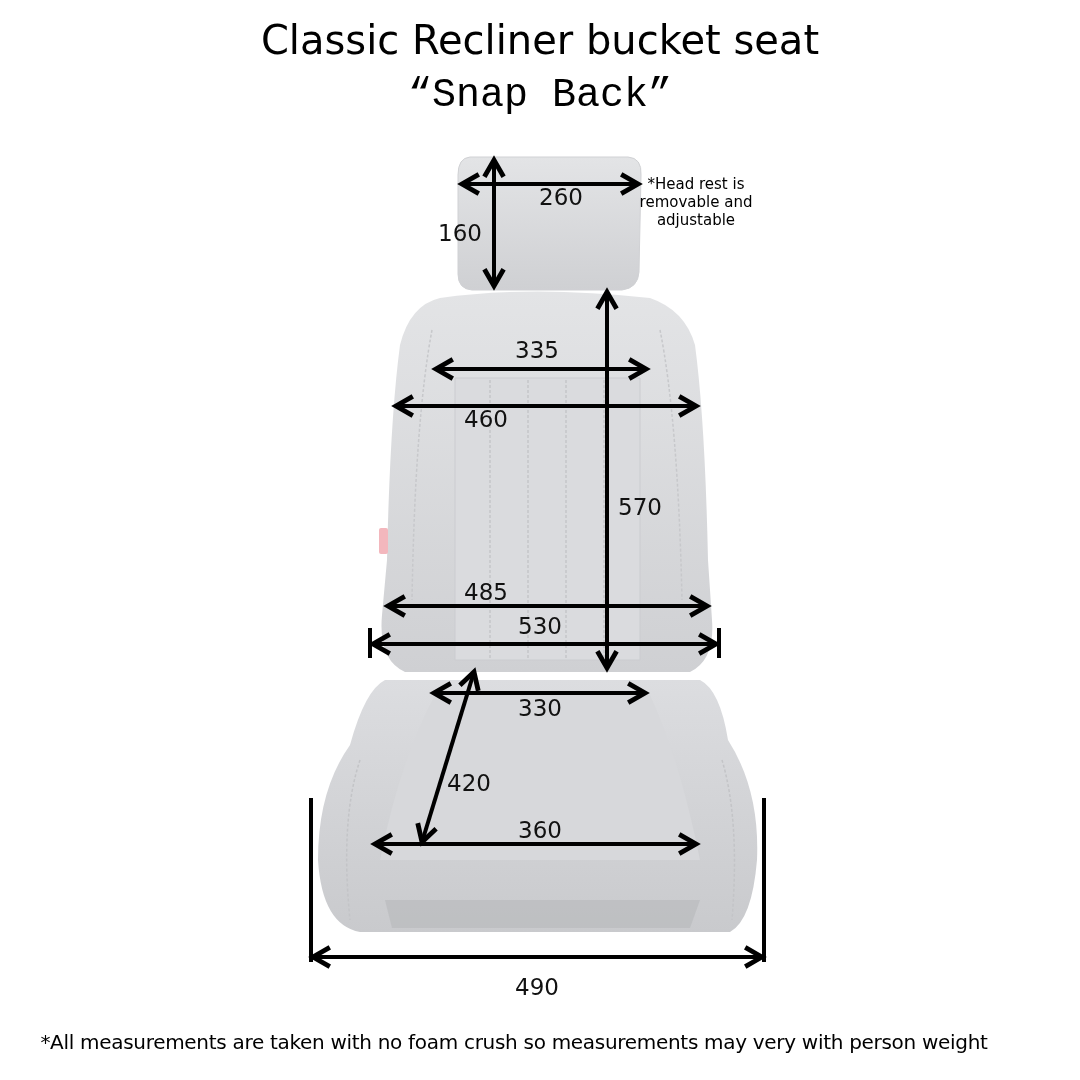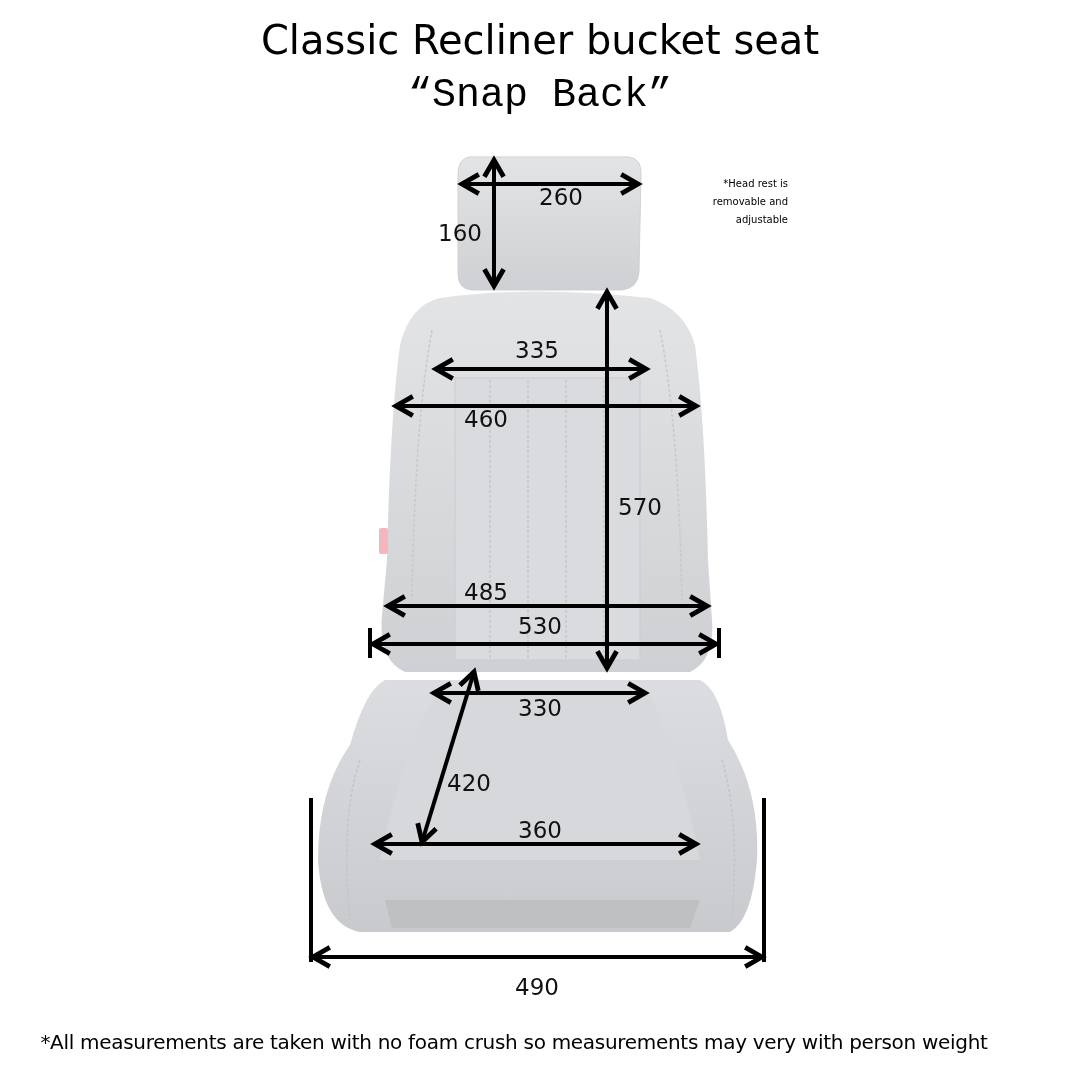--- a/index.html
+++ b/index.html
@@ -2,22 +2,22 @@
 <html><head>
 <meta charset="utf-8">
 <style>
   html, body { margin: 0; padding: 0; background: #ffffff; }
   body { width: 1080px; height: 1080px; position: relative; overflow: hidden;
          font-family: "DejaVu Sans", sans-serif; color: #000; }
   .title { position: absolute; left: 0; width: 1080px; text-align: center;
            font-size: 40px; line-height: 1; font-family: "DejaVu Sans", sans-serif; }
   #t1 { top: 20px; }
   #t2 { top: 76px; font-family: Liberation Mono, monospace; }
-  .note { position: absolute; left: 668px; top: 175px; width: 120px; text-align: right;
-          font-size: 10px; line-height: 18px; }
+  .note { position: absolute; left: 636px; top: 175px; width: 120px; text-align: center;
+          font-size: 15px; line-height: 18px; }
   .footer { position: absolute; left: 0; width: 1028px; top: 1030px; text-align: center;
             font-size: 20px; letter-spacing: -0.3px; }
   svg#diagram { position: absolute; left: 0; top: 0; }
   .dim { font-size: 23px; font-family: "DejaVu Sans", sans-serif; fill: #111; }
 </style>
 </head>
 <body>
 
 <div class="title" id="t1">Classic Recliner bucket seat</div>
 <div class="title" id="t2">“Snap Back”</div>

